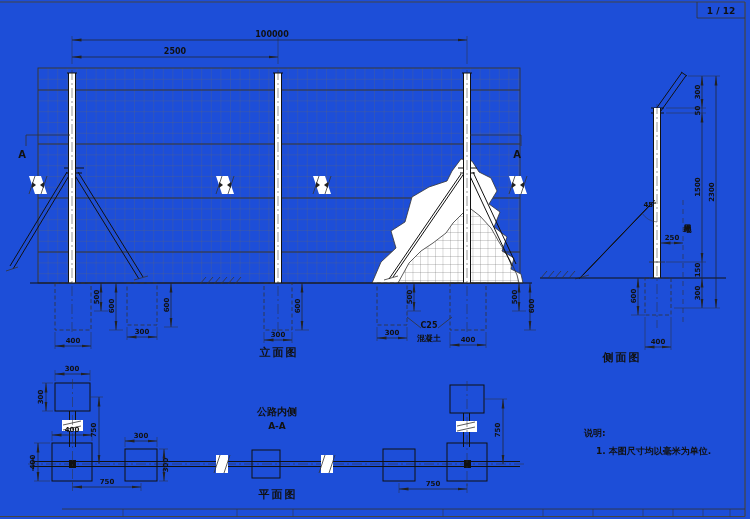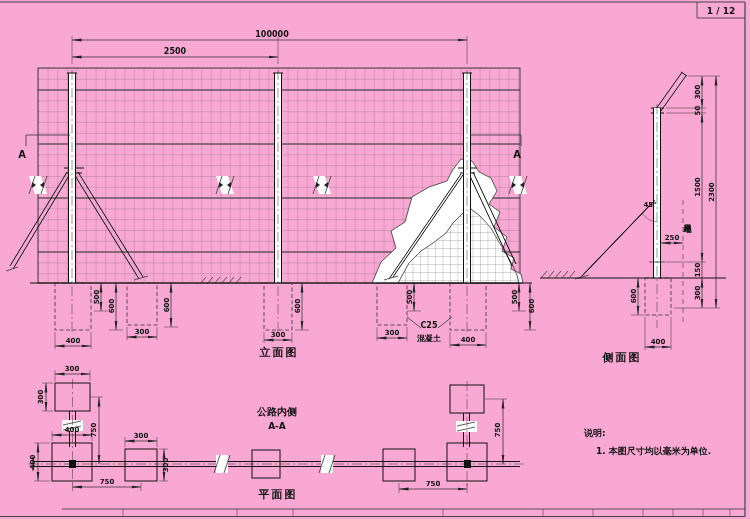--- a/index.html
+++ b/index.html
@@ -1,16 +1,16 @@
 <!DOCTYPE html>
 <html><head>
 <meta charset="utf-8">
 <style>
   html,body{margin:0;padding:0;background:#e8e8e8;}
-  #sheet{position:relative;width:750px;height:519px;background:#f9a8d4;overflow:hidden;
+  #sheet{position:relative;width:750px;height:519px;background:#1d4ed8;overflow:hidden;
          font-family:"DejaVu Sans",sans-serif;}
   svg{position:absolute;left:0;top:0;}
   svg text{fill:#111;font-family:"DejaVu Sans","Liberation Sans",sans-serif;font-weight:bold;}
   .t7{font-size:7px}
   .t8{font-size:8px}
   .t9{font-size:9px}
   .t10{font-size:10px}
   .t11{font-size:11px;letter-spacing:2px}
   .dim{stroke:#222;stroke-width:.7;fill:none}
   .ext{stroke:#333;stroke-width:.5;fill:none}

